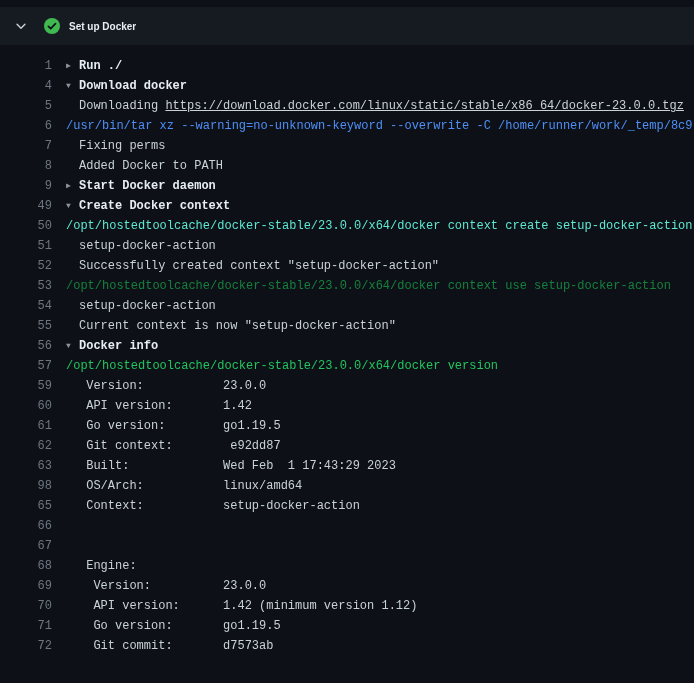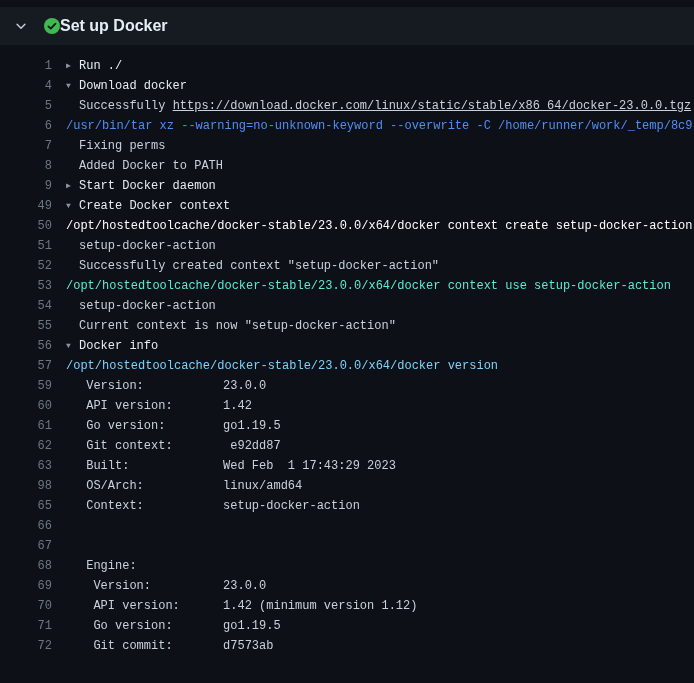--- a/index.html
+++ b/index.html
@@ -14,22 +14,22 @@
     height: 38px;
     background: #161b22;
     display: flex;
     align-items: center;
     padding-left: 13px;
     cursor: pointer;
   }
   .chev { width: 16px; height: 16px; display: flex; align-items: center; justify-content: center; }
   .status { margin-left: 15px; width: 16px; height: 16px; }
   .step-title {
-    margin-left: 0;
-    font-size: 16px;
+    margin-left: 9px;
+    font-size: 10px;
     font-weight: 600;
     color: #e6edf3;
   }
   .log {
     padding-top: 11px;
     font-family: "Liberation Mono", "DejaVu Sans Mono", monospace;
     font-size: 12px;
     line-height: 20px;
     color: #c9d1d9;
   }
@@ -41,21 +41,21 @@
     color: #6e7681;
     cursor: pointer;
     line-height: 20px;
   }
   .content {
     margin-left: 14px;
     white-space: pre;
     line-height: 20px;
   }
   .content.indent { padding-left: 13px; }
-  .row.group .content { color: #e6edf3; }
+  .row.group .content { color: #e6edf3; font-weight: bold; }
   .arrow {
     display: inline-block;
     width: 13px;
     font-size: 8px;
     color: #8b949e;
     vertical-align: 1px;
   }
   .link { text-decoration: underline; cursor: pointer; }
 </style>
 </head>
@@ -80,21 +80,21 @@
     <div class="row group">
       <span class="num">1</span>
       <span class="content"><span class="arrow">▶</span><span>Run ./</span></span>
     </div>
     <div class="row group">
       <span class="num">4</span>
       <span class="content"><span class="arrow">▼</span><span>Download docker</span></span>
     </div>
     <div class="row">
       <span class="num">5</span>
-      <span class="content indent"><span>Successfully </span><span class="link">https://download.docker.com/linux/static/stable/x86_64/docker-23.0.0.tgz</span></span>
+      <span class="content indent"><span>Downloading </span><span class="link">https://download.docker.com/linux/static/stable/x86_64/docker-23.0.0.tgz</span></span>
     </div>
     <div class="row">
       <span class="num">6</span>
       <span class="content" style="color: rgb(78, 143, 247);">/usr/bin/tar xz --warning=no-unknown-keyword --overwrite -C /home/runner/work/_temp/8c9</span>
     </div>
     <div class="row">
       <span class="num">7</span>
       <span class="content indent">Fixing perms</span>
     </div>
     <div class="row">
@@ -104,49 +104,49 @@
     <div class="row group">
       <span class="num">9</span>
       <span class="content"><span class="arrow">▶</span><span>Start Docker daemon</span></span>
     </div>
     <div class="row group">
       <span class="num">49</span>
       <span class="content"><span class="arrow">▼</span><span>Create Docker context</span></span>
     </div>
     <div class="row">
       <span class="num">50</span>
-      <span class="content" style="color: #ffffff;">/opt/hostedtoolcache/docker-stable/23.0.0/x64/docker context create setup-docker-action</span>
+      <span class="content" style="color: #5eead4;">/opt/hostedtoolcache/docker-stable/23.0.0/x64/docker context create setup-docker-action</span>
     </div>
     <div class="row">
       <span class="num">51</span>
       <span class="content indent">setup-docker-action</span>
     </div>
     <div class="row">
       <span class="num">52</span>
       <span class="content indent">Successfully created context "setup-docker-action"</span>
     </div>
     <div class="row">
       <span class="num">53</span>
-      <span class="content" style="color: #5eead4;">/opt/hostedtoolcache/docker-stable/23.0.0/x64/docker context use setup-docker-action</span>
+      <span class="content" style="color: #15803d;">/opt/hostedtoolcache/docker-stable/23.0.0/x64/docker context use setup-docker-action</span>
     </div>
     <div class="row">
       <span class="num">54</span>
       <span class="content indent">setup-docker-action</span>
     </div>
     <div class="row">
       <span class="num">55</span>
       <span class="content indent">Current context is now "setup-docker-action"</span>
     </div>
     <div class="row group">
       <span class="num">56</span>
       <span class="content"><span class="arrow">▼</span><span>Docker info</span></span>
     </div>
     <div class="row">
       <span class="num">57</span>
-      <span class="content" style="color: #7dd3fc;">/opt/hostedtoolcache/docker-stable/23.0.0/x64/docker version</span>
+      <span class="content" style="color: #22c55e;">/opt/hostedtoolcache/docker-stable/23.0.0/x64/docker version</span>
     </div>
     <div class="row">
       <span class="num">59</span>
       <span class="content indent"> Version:           23.0.0</span>
     </div>
     <div class="row">
       <span class="num">60</span>
       <span class="content indent"> API version:       1.42</span>
     </div>
     <div class="row">

